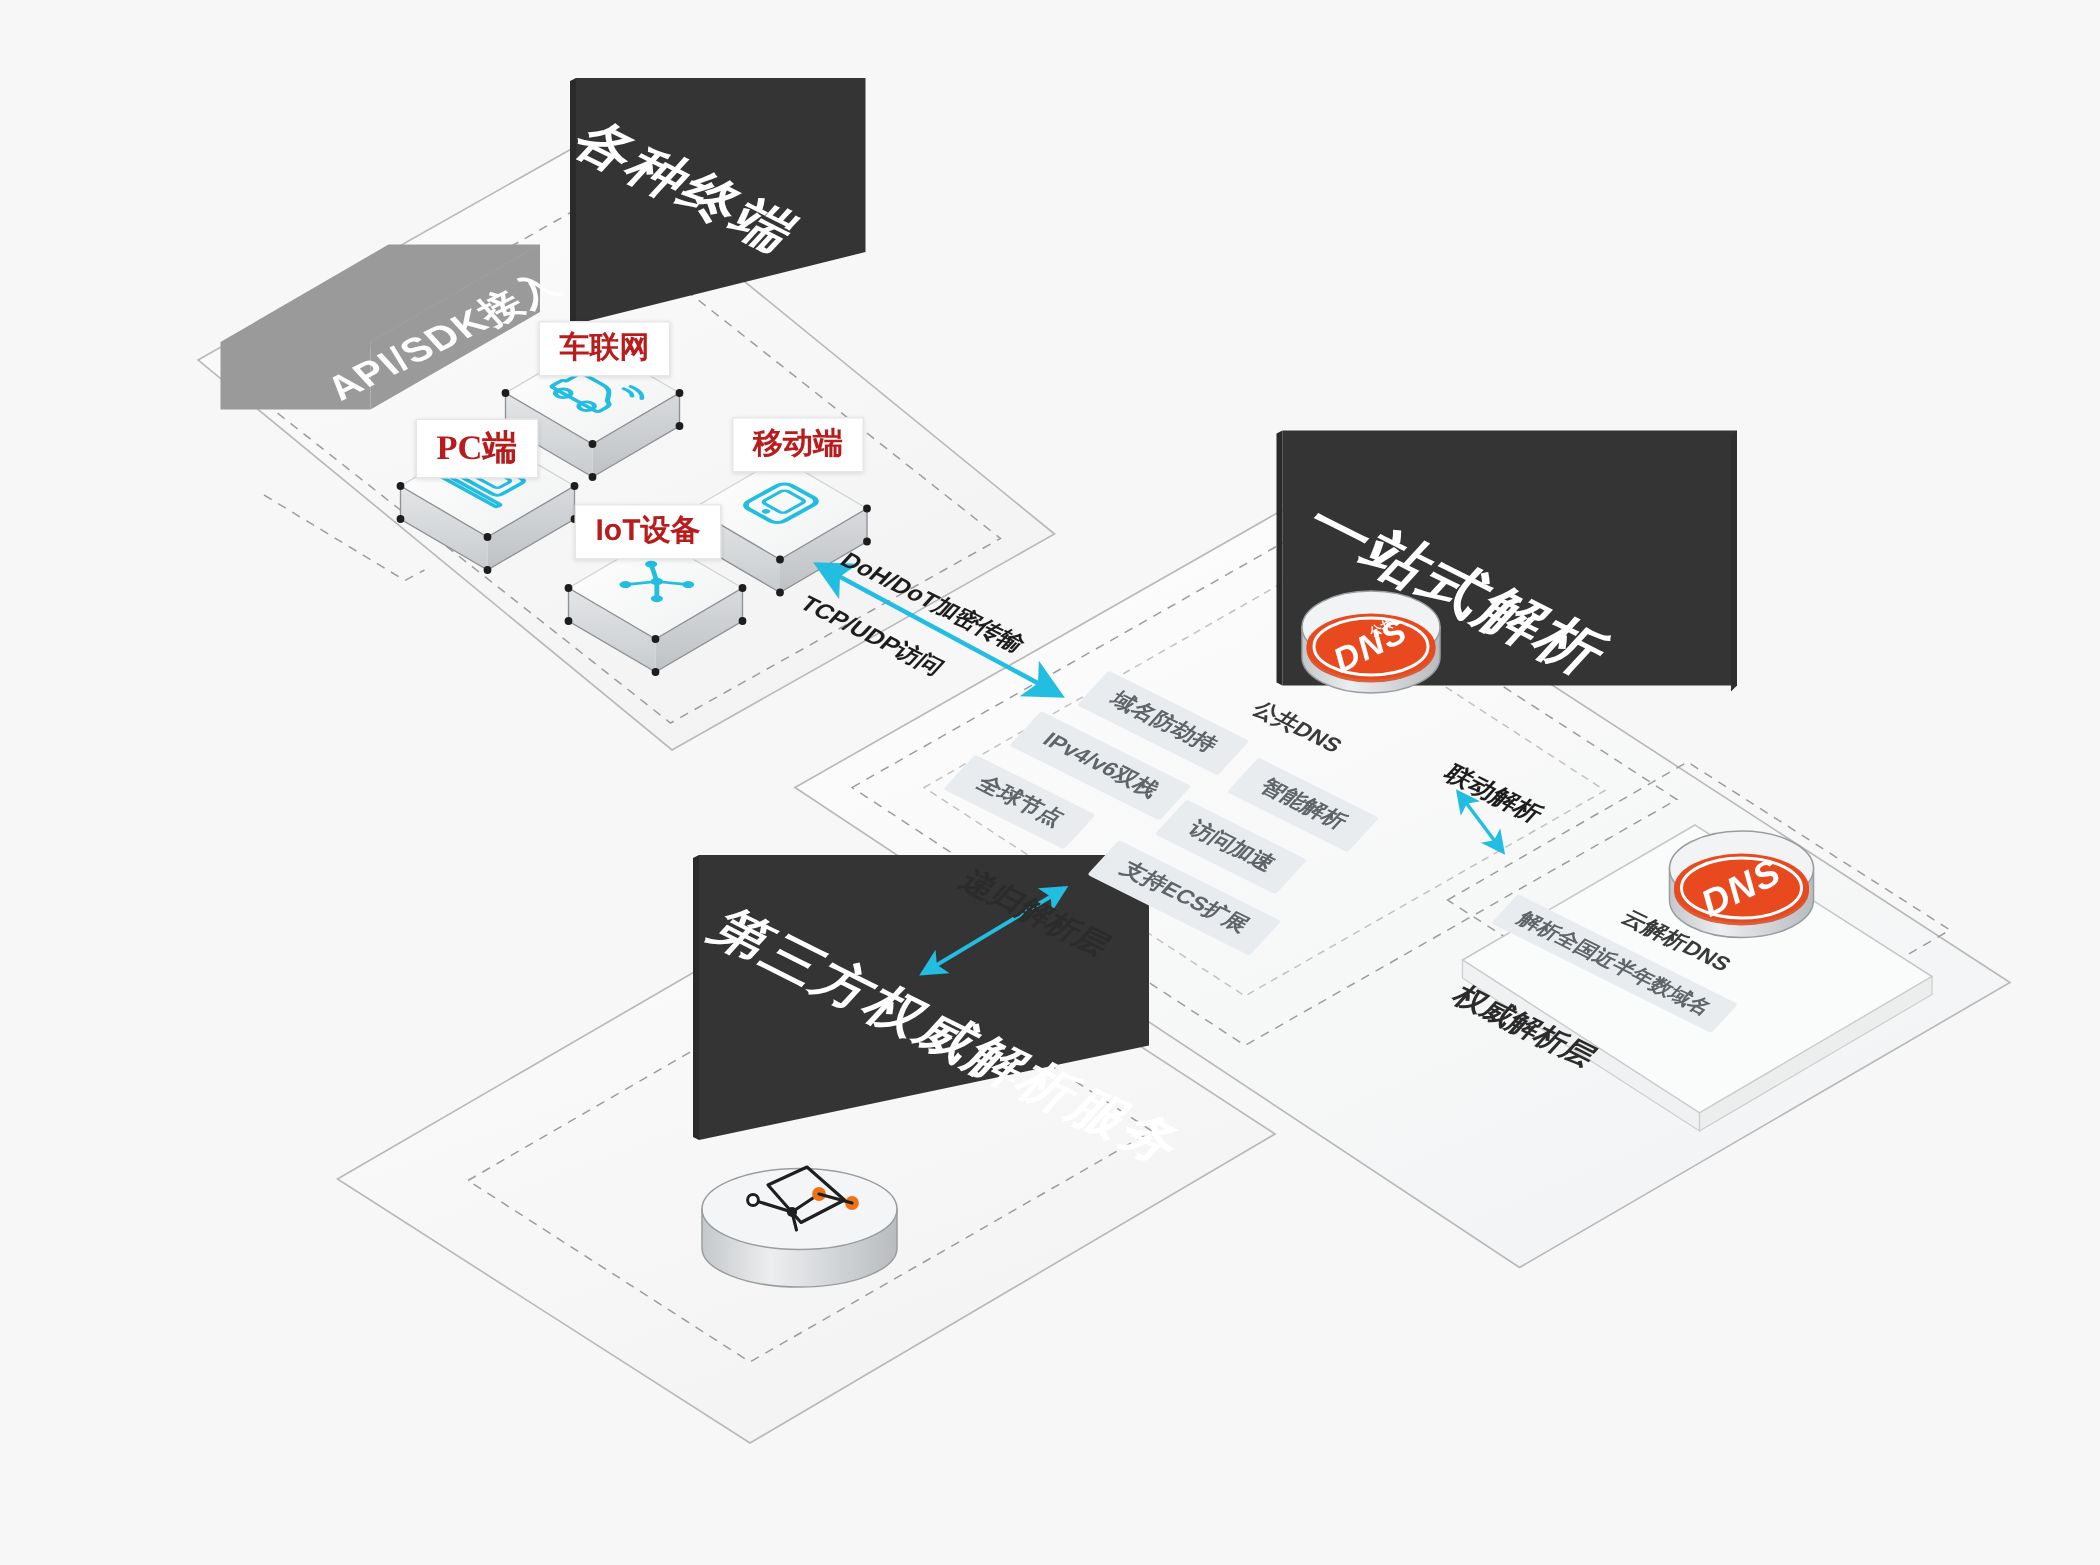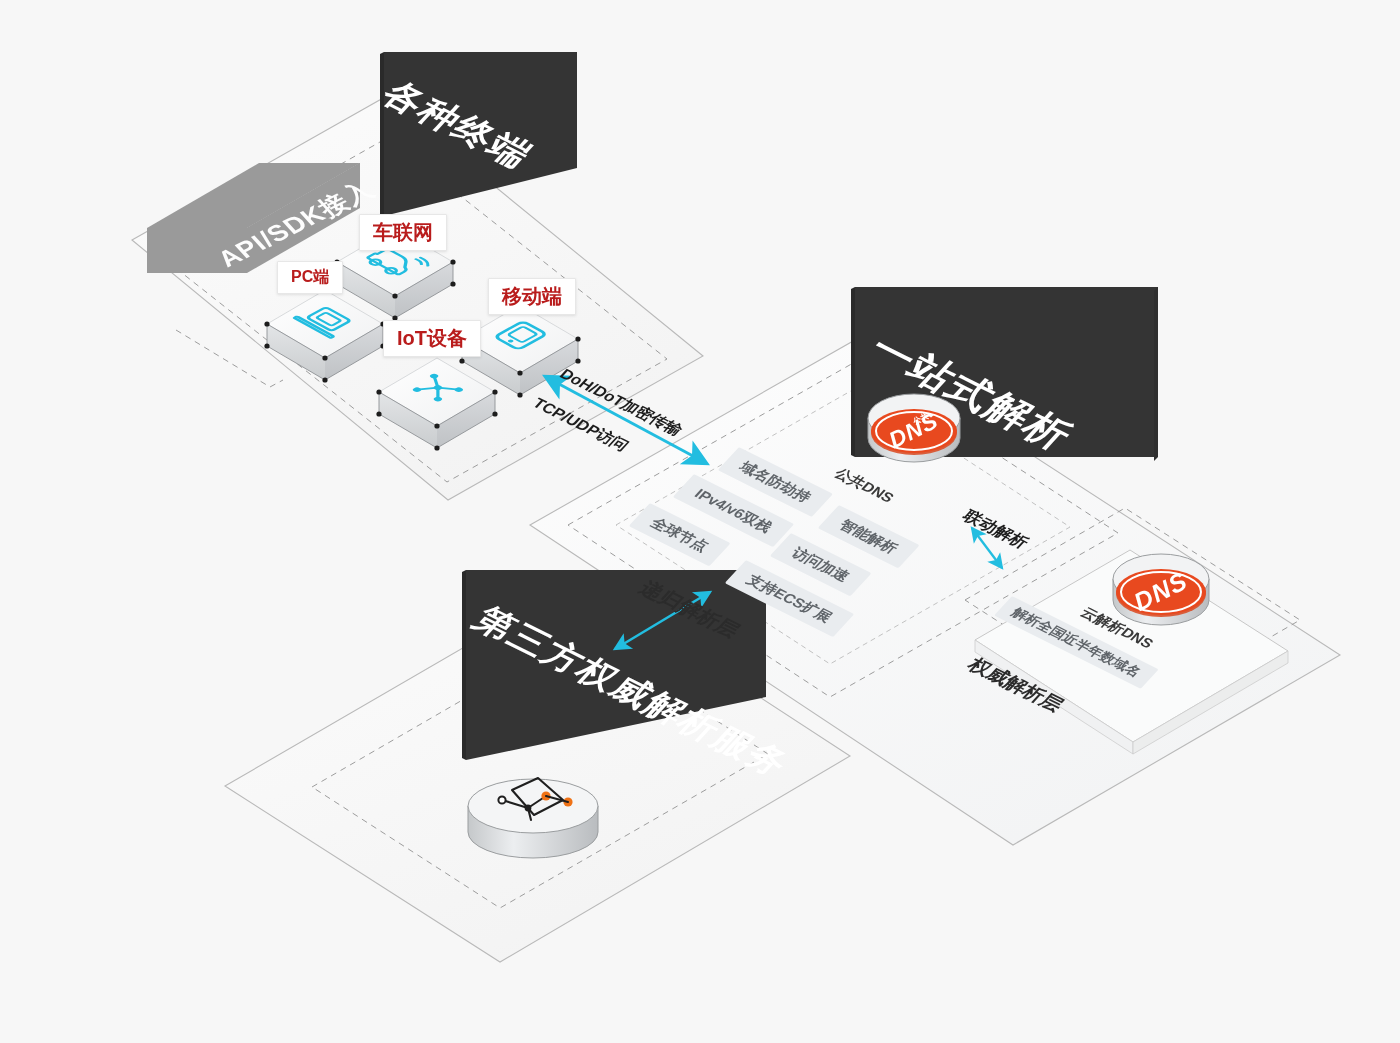--- a/index.html
+++ b/index.html
@@ -338,25 +338,25 @@
   <div class="banner-label iso-r" style="left:404px; top:72px; font-size:37px;">各种终端</div>
 
   <div class="banner-label gray iso-l" style="left:210px; top:249px; font-size:26px; letter-spacing:1px;">API/SDK接入</div>
 
   <div class="banner-label iso-r" style="left:893px; top:325px; font-size:41px;">一站式解析</div>
 
   <div class="banner-label iso-r" style="left:495px; top:598px; font-size:36px;">第三方权威解析服务</div>
 
   <div class="chip" style="left:359px; top:214px; font-size:20px;">车联网</div>
 
-  <div class="chip" style="left:277px; top:261px; font-size:16px;">PC端</div>
+  <div class="chip" style="left:277px; top:279px; font-size:23px;font-family:Liberation Serif, serif;">PC端</div>
 
   <div class="chip" style="left:488px; top:278px; font-size:20px;">移动端</div>
 
-  <div class="chip" style="left:383px; top:320px; font-size:20px;">IoT设备</div>
+  <div class="chip" style="left:383px; top:336px; font-size:20px;">IoT设备</div>
 
   <div class="arrlab iso-r" style="left:567px; top:367px; font-size:16px;">DoH/DoT加密传输</div>
 
   <div class="arrlab iso-r" style="left:540px; top:396px; font-size:16px;">TCP/UDP访问</div>
 
   <div class="arrlab iso-r" style="left:971px; top:508px; font-size:17px;">联动解析</div>
 
   <div class="cap iso-r" style="left:650px; top:578px; font-size:21px;">递归解析层</div>
 
   <div class="cap small iso-r" style="left:842px; top:466px; font-size:15px;">公共DNS</div>

